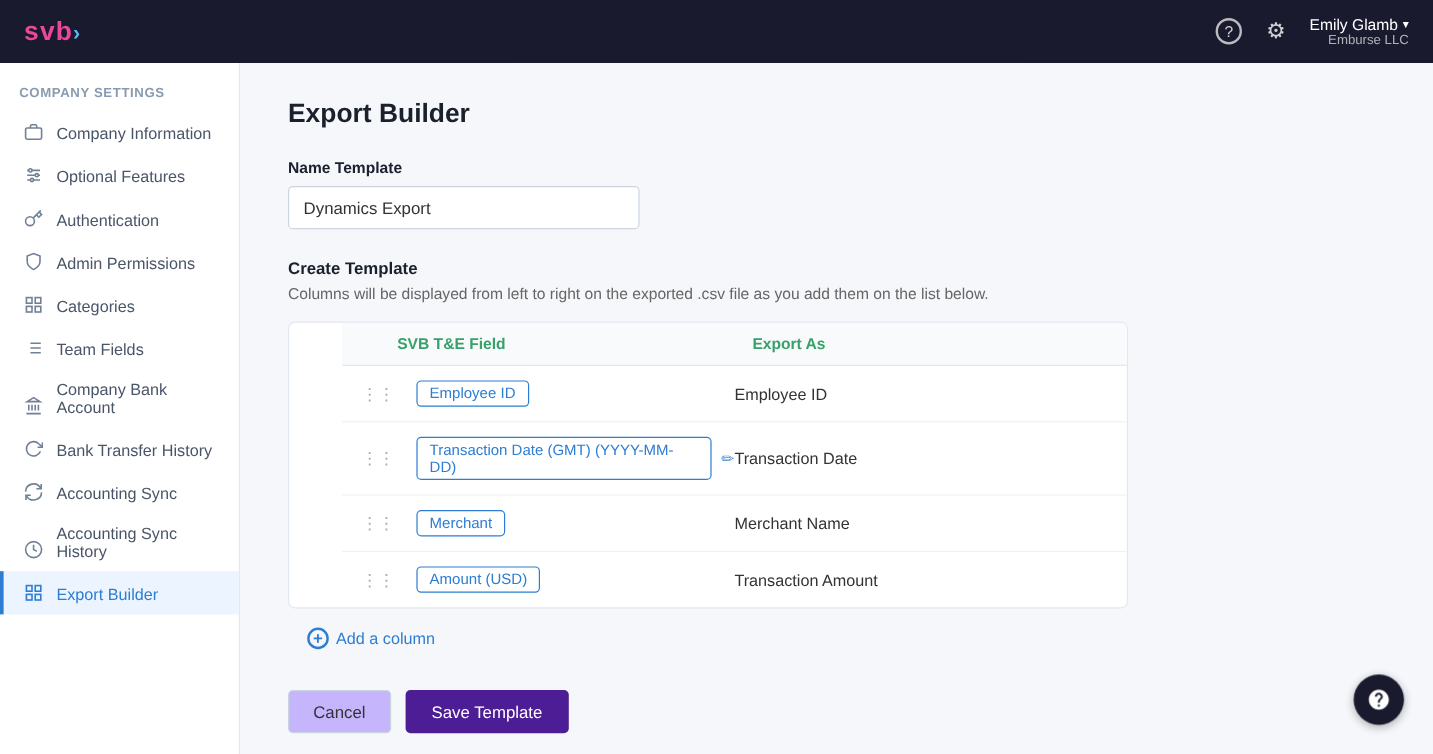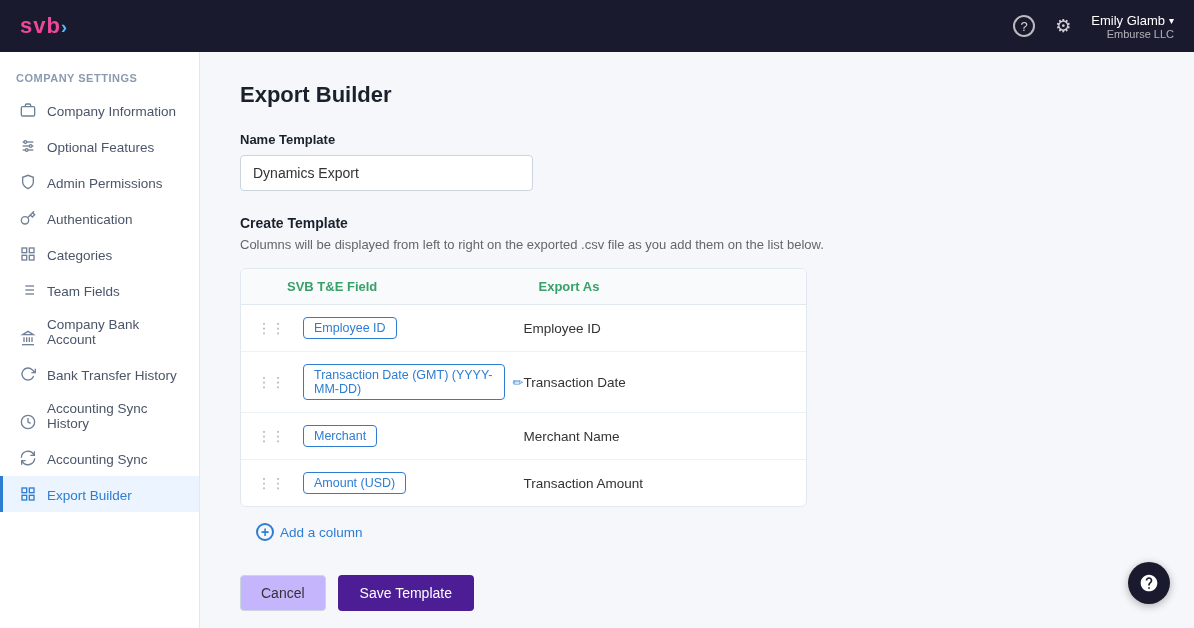--- a/index.html
+++ b/index.html
@@ -142,22 +142,23 @@
       font-size: 13px;
       color: #666;
       margin-bottom: 16px;
     }
 
     
     .export-table {
       background: white;
       border: 1px solid #e2e8f0;
       border-radius: 6px;
-      width: 567px;
+      width: 700px;
       overflow: hidden;
+      padding-left: 44px;
     }
     .table-header {
       display: flex;
       background: #f8fafb;
       border-bottom: 1px solid #e2e8f0;
       padding: 10px 16px;
     }
     .table-header-cell {
       font-size: 13px;
       font-weight: 600;
@@ -313,35 +314,35 @@
             <circle cx="16" cy="12" r="2" fill="white"></circle>
             <circle cx="10" cy="18" r="2" fill="white"></circle>
           </svg>
       </span>
       <span>Optional Features</span>
     </div>
 
     <div class="sidebar-item">
       <span class="sidebar-icon">
         <svg width="16" height="16" viewBox="0 0 24 24" fill="none" stroke="currentColor" stroke-width="2">
-            <path d="M12 22s8-4 8-10V5l-8-3-8 3v7c0 6 8 10 8 10z"></path>
-          </svg>
-      </span>
-      <span>Admin Permissions</span>
-    </div>
-
-    <div class="sidebar-item">
-      <span class="sidebar-icon">
-        <svg width="16" height="16" viewBox="0 0 24 24" fill="none" stroke="currentColor" stroke-width="2">
             <circle cx="7.5" cy="15.5" r="5.5"></circle>
             <path d="m21 2-9.6 9.6"></path>
             <path d="m15.5 7.5 3 3L22 7l-3-3"></path>
           </svg>
       </span>
       <span>Authentication</span>
+    </div>
+
+    <div class="sidebar-item">
+      <span class="sidebar-icon">
+        <svg width="16" height="16" viewBox="0 0 24 24" fill="none" stroke="currentColor" stroke-width="2">
+            <path d="M12 22s8-4 8-10V5l-8-3-8 3v7c0 6 8 10 8 10z"></path>
+          </svg>
+      </span>
+      <span>Admin Permissions</span>
     </div>
 
     <div class="sidebar-item">
       <span class="sidebar-icon">
         <svg width="16" height="16" viewBox="0 0 24 24" fill="none" stroke="currentColor" stroke-width="2">
             <rect x="3" y="3" width="7" height="7"></rect>
             <rect x="14" y="3" width="7" height="7"></rect>
             <rect x="14" y="14" width="7" height="7"></rect>
             <rect x="3" y="14" width="7" height="7"></rect>
           </svg>
@@ -384,34 +385,34 @@
             <polyline points="23 4 23 10 17 10"></polyline>
             <path d="M20.49 15a9 9 0 1 1-2.12-9.36L23 10"></path>
           </svg>
       </span>
       <span>Bank Transfer History</span>
     </div>
 
     <div class="sidebar-item">
       <span class="sidebar-icon">
         <svg width="16" height="16" viewBox="0 0 24 24" fill="none" stroke="currentColor" stroke-width="2">
+            <path d="M21.5 2v6h-6M2.5 22v-6h6M2 11.5a10 10 0 0 1 18.8-4.3M22 12.5a10 10 0 0 1-18.8 4.2"></path>
+          </svg>
+      </span>
+      <span>Accounting Sync</span>
+    </div>
+
+    <div class="sidebar-item">
+      <span class="sidebar-icon">
+        <svg width="16" height="16" viewBox="0 0 24 24" fill="none" stroke="currentColor" stroke-width="2">
             <circle cx="12" cy="12" r="10"></circle>
             <polyline points="12 6 12 12 16 14"></polyline>
           </svg>
       </span>
       <span>Accounting Sync History</span>
-    </div>
-
-    <div class="sidebar-item">
-      <span class="sidebar-icon">
-        <svg width="16" height="16" viewBox="0 0 24 24" fill="none" stroke="currentColor" stroke-width="2">
-            <path d="M21.5 2v6h-6M2.5 22v-6h6M2 11.5a10 10 0 0 1 18.8-4.3M22 12.5a10 10 0 0 1-18.8 4.2"></path>
-          </svg>
-      </span>
-      <span>Accounting Sync</span>
     </div>
 
     <div class="sidebar-item active">
       <span class="sidebar-icon">
         <svg width="16" height="16" viewBox="0 0 24 24" fill="none" stroke="currentColor" stroke-width="2">
             <rect x="3" y="3" width="7" height="7"></rect>
             <rect x="14" y="3" width="7" height="7"></rect>
             <rect x="14" y="14" width="7" height="7"></rect>
             <rect x="3" y="14" width="7" height="7"></rect>
           </svg>

